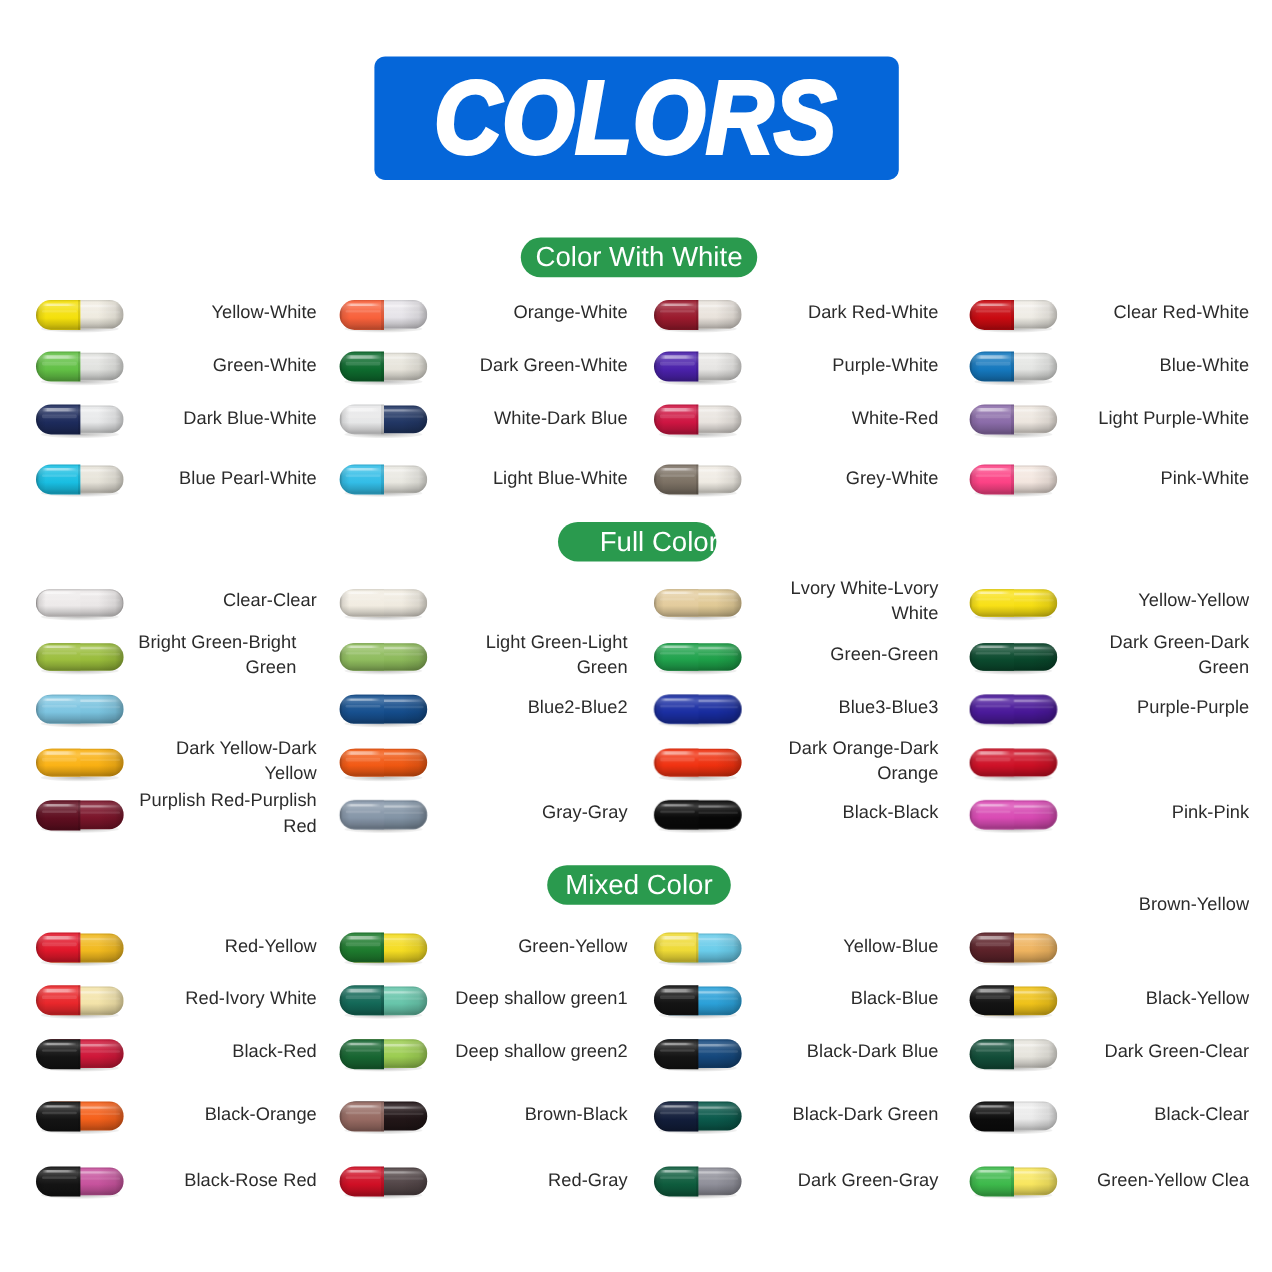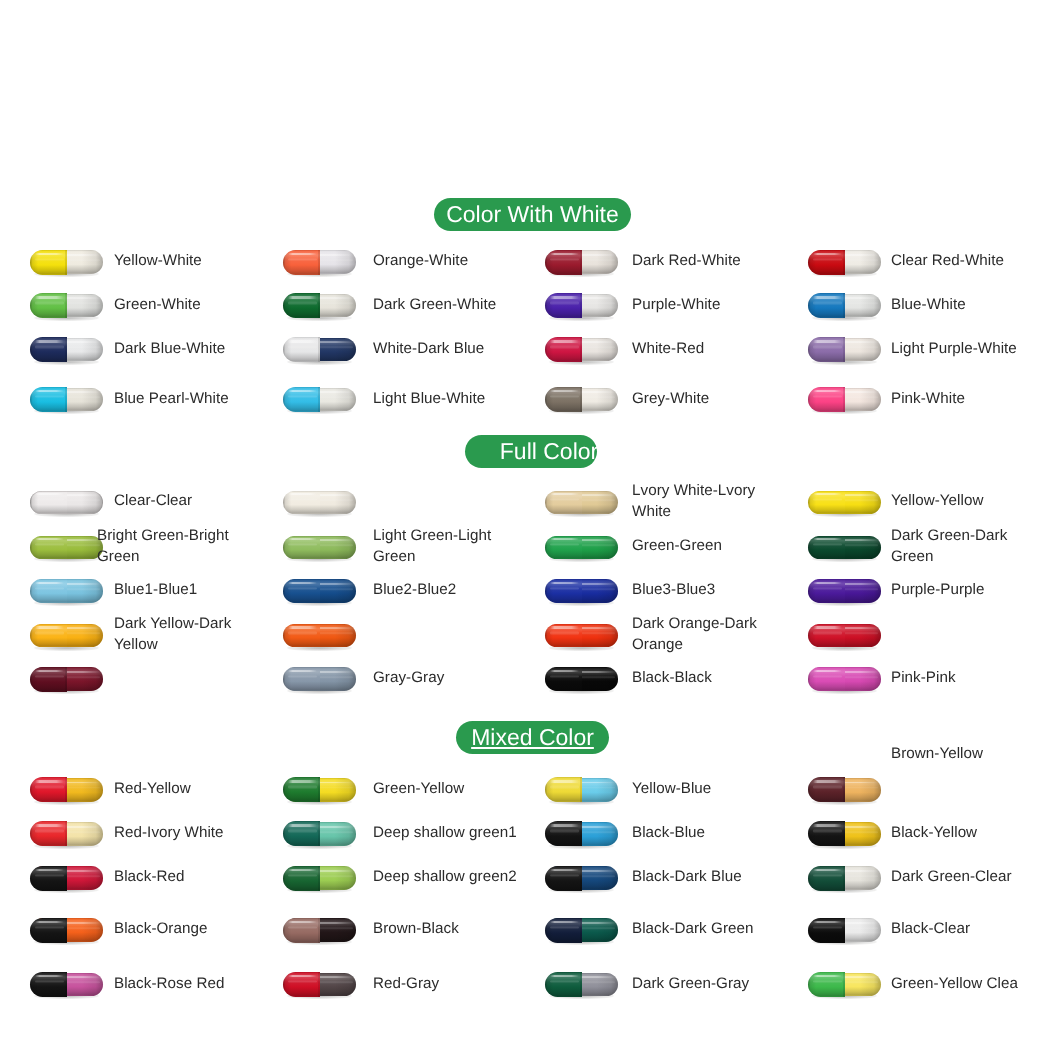--- a/index.html
+++ b/index.html
@@ -10,21 +10,21 @@
 
   .title-badge{position:absolute;display:flex;align-items:center;justify-content:center;border-radius:9px;}
   .title-text{font-weight:bold;font-style:italic;line-height:1;white-space:nowrap;
               transform:scaleX(.905) translate(-1px,-0.5px);transform-origin:center;letter-spacing:.5px;
               -webkit-text-stroke:3.2px currentColor;paint-order:stroke fill;}
 
   .sec-badge{position:absolute;display:flex;align-items:center;justify-content:center;border-radius:999px;}
   .sec-text{font-size:23px;line-height:1;white-space:nowrap;transform:translateZ(0);}
 
   .lbl{position:absolute;width:150px;height:48px;display:flex;align-items:center;justify-content:center;
-       text-align:left;color:#2b2b2b;font-size:15.2px;line-height:21px;letter-spacing:.05px;}
+       text-align:right;color:#2b2b2b;font-size:15.2px;line-height:21px;letter-spacing:.05px;}
   .lbl>span{display:block;width:100%;transform:translateZ(0);}
 
   .cap{position:absolute;width:73px;height:25px;}
   .cap i{position:absolute;display:block;}
   .cap-sh{left:3.7px;top:21.4px;width:65.7px;height:6px;border-radius:50%;
     background:radial-gradient(ellipse at 50% 50%, rgba(120,120,118,.50) 0%, rgba(150,150,148,.20) 55%, rgba(170,170,170,0) 100%);}
   .cap-body{left:2px;top:0.7px;width:71px;height:23.6px;border-radius:11.80px;overflow:hidden;}
   .cap-top{left:0;top:0;width:37px;height:25px;border-radius:12.5px 0 0 12.5px;overflow:hidden;}
   .cap-body::before,.cap-top::before{content:"";position:absolute;left:0;top:0;right:0;bottom:0;}
   .cap-body::before{background:linear-gradient(90deg, rgba(0,0,0,0) 70%, rgba(0,0,0,.09) 90%, rgba(0,0,0,.28) 100%);}
@@ -42,20 +42,23 @@
   
   .is-same .cap-top{top:0.7px;height:23.6px;border-radius:11.80px 0 0 11.80px;}
   .is-same .cap-top::before{background:linear-gradient(90deg, rgba(0,0,0,.34) 0%, rgba(0,0,0,.10) 7%, rgba(0,0,0,0) 22%);}
   .is-same .cap-top::after{top:2.4px;}
 </style>
 </head>
 <body>
 
 <div id="page">
 
+  <div class="title-badge" style="left: 312px; top: 47px; width: 437px; height: 103px; background: rgb(5, 102, 217);">
+    <span class="title-text" style="font-size: 86px; color: rgb(255, 255, 255);">COLORS</span>
+  </div>
 
 <div class="sec-badge" style="left: 434px; top: 197.5px; width: 197px; height: 33.5px; background: rgb(42, 154, 78); align-items: center;">
       <span class="sec-text" style="color: rgb(255, 255, 255);">Color With White</span>
     </div>
 <div class="cap" style="left:30px;top:249.5px">
       <i class="cap-sh"></i>
       <i class="cap-body" style="background: linear-gradient(rgb(210, 207, 197) 0%, rgb(241, 237, 227) 7%, rgb(243, 239, 231) 20%, rgb(240, 236, 226) 40%, rgb(239, 235, 224) 60%, rgb(203, 200, 190) 82%, rgb(172, 169, 161) 96%, rgb(196, 193, 184) 100%);"></i>
       <i class="cap-top" style="background: linear-gradient(rgb(215, 197, 11) 0%, rgb(245, 227, 36) 7%, rgb(246, 231, 65) 20%, rgb(245, 226, 27) 40%, rgb(244, 224, 12) 60%, rgb(207, 190, 10) 82%, rgb(176, 161, 9) 96%, rgb(200, 184, 10) 100%);"></i>
     </div>
 <div class="lbl" style="left:114px;top:236.5px">
@@ -243,23 +246,20 @@
       <i class="cap-top" style="background: linear-gradient(rgb(10, 65, 40) 0%, rgb(35, 92, 67) 7%, rgb(65, 114, 92) 20%, rgb(26, 85, 59) 40%, rgb(11, 74, 46) 60%, rgb(9, 63, 39) 82%, rgb(8, 53, 33) 96%, rgb(9, 61, 38) 100%);"></i>
     </div>
 <div class="lbl" style="left:891px;top:521.9px">
       <span>Dark Green-Dark Green</span>
     </div>
 <div class="cap is-same" style="left:30px;top:578.5px">
       <i class="cap-sh"></i>
       <i class="cap-body" style="background: linear-gradient(rgb(106, 171, 195) 0%, rgb(134, 200, 225) 7%, rgb(150, 207, 229) 20%, rgb(129, 198, 224) 40%, rgb(121, 194, 222) 60%, rgb(103, 165, 189) 82%, rgb(87, 140, 160) 96%, rgb(99, 159, 182) 100%);"></i>
       <i class="cap-top" style="background: linear-gradient(rgb(110, 173, 198) 0%, rgb(138, 203, 228) 7%, rgb(154, 210, 232) 20%, rgb(133, 200, 227) 40%, rgb(125, 197, 225) 60%, rgb(106, 167, 191) 82%, rgb(90, 142, 162) 96%, rgb(103, 162, 185) 100%);"></i>
     </div>
-<div class="lbl" style="left:114px;top:565.5px">
-      <span>Blue1-Blue1</span>
-    </div>
 <div class="cap is-same" style="left:283px;top:578.5px">
       <i class="cap-sh"></i>
       <i class="cap-body" style="background: linear-gradient(rgb(18, 67, 122) 0%, rgb(44, 94, 151) 7%, rgb(72, 115, 165) 20%, rgb(34, 87, 146) 40%, rgb(20, 76, 139) 60%, rgb(17, 65, 118) 82%, rgb(14, 55, 100) 96%, rgb(16, 62, 114) 100%);"></i>
       <i class="cap-top" style="background: linear-gradient(rgb(20, 70, 126) 0%, rgb(46, 98, 154) 7%, rgb(74, 119, 168) 20%, rgb(37, 91, 150) 40%, rgb(23, 80, 143) 60%, rgb(20, 68, 122) 82%, rgb(17, 58, 103) 96%, rgb(19, 66, 117) 100%);"></i>
     </div>
 <div class="lbl" style="left:373px;top:565.5px">
       <span>Blue2-Blue2</span>
     </div>
 <div class="cap is-same" style="left:545px;top:578.5px">
       <i class="cap-sh"></i>
@@ -301,20 +301,23 @@
 <div class="cap is-same" style="left:808px;top:623.2px">
       <i class="cap-sh"></i>
       <i class="cap-body" style="background: linear-gradient(rgb(180, 13, 32) 0%, rgb(209, 39, 58) 7%, rgb(215, 68, 84) 20%, rgb(207, 29, 49) 40%, rgb(204, 15, 36) 60%, rgb(173, 13, 31) 82%, rgb(147, 11, 26) 96%, rgb(167, 12, 30) 100%);"></i>
       <i class="cap-top" style="background: linear-gradient(rgb(182, 16, 35) 0%, rgb(212, 42, 62) 7%, rgb(218, 70, 87) 20%, rgb(210, 32, 53) 40%, rgb(207, 18, 40) 60%, rgb(176, 15, 34) 82%, rgb(149, 13, 29) 96%, rgb(170, 15, 33) 100%);"></i>
     </div>
 <div class="cap" style="left:30px;top:666.5px">
       <i class="cap-sh"></i>
       <i class="cap-body" style="background: linear-gradient(rgb(108, 18, 37) 0%, rgb(136, 44, 63) 7%, rgb(152, 72, 89) 20%, rgb(131, 35, 55) 40%, rgb(123, 21, 42) 60%, rgb(105, 18, 36) 82%, rgb(89, 15, 30) 96%, rgb(101, 17, 34) 100%);"></i>
       <i class="cap-top" style="background: linear-gradient(rgb(84, 12, 28) 0%, rgb(111, 38, 54) 7%, rgb(130, 67, 81) 20%, rgb(105, 28, 45) 40%, rgb(95, 14, 32) 60%, rgb(81, 12, 27) 82%, rgb(68, 10, 23) 96%, rgb(78, 11, 26) 100%);"></i>
     </div>
+<div class="lbl" style="left:114px;top:653.5px">
+      <span>Purplish Red-Purplish Red</span>
+    </div>
 <div class="cap is-same" style="left:283px;top:666.5px">
       <i class="cap-sh"></i>
       <i class="cap-body" style="background: linear-gradient(rgb(115, 130, 146) 0%, rgb(143, 159, 175) 7%, rgb(158, 172, 186) 20%, rgb(138, 154, 171) 40%, rgb(131, 148, 166) 60%, rgb(111, 126, 141) 82%, rgb(94, 107, 120) 96%, rgb(107, 121, 136) 100%);"></i>
       <i class="cap-top" style="background: linear-gradient(rgb(119, 133, 149) 0%, rgb(147, 161, 178) 7%, rgb(161, 174, 188) 20%, rgb(142, 157, 174) 40%, rgb(135, 151, 169) 60%, rgb(115, 128, 144) 82%, rgb(97, 109, 122) 96%, rgb(111, 124, 139) 100%);"></i>
     </div>
 <div class="lbl" style="left:373px;top:653.5px">
       <span>Gray-Gray</span>
     </div>
 <div class="cap is-same" style="left:545px;top:666.5px">
       <i class="cap-sh"></i>
@@ -326,21 +329,21 @@
     </div>
 <div class="cap is-same" style="left:808px;top:666.5px">
       <i class="cap-sh"></i>
       <i class="cap-body" style="background: linear-gradient(rgb(189, 64, 157) 0%, rgb(219, 91, 186) 7%, rgb(224, 113, 195) 20%, rgb(217, 84, 183) 40%, rgb(215, 73, 178) 60%, rgb(183, 62, 151) 82%, rgb(155, 53, 128) 96%, rgb(176, 60, 146) 100%);"></i>
       <i class="cap-top" style="background: linear-gradient(rgb(192, 67, 159) 0%, rgb(222, 94, 188) 7%, rgb(226, 115, 197) 20%, rgb(220, 87, 185) 40%, rgb(218, 76, 181) 60%, rgb(185, 65, 154) 82%, rgb(157, 55, 130) 96%, rgb(179, 62, 148) 100%);"></i>
     </div>
 <div class="lbl" style="left:891px;top:653.5px">
       <span>Pink-Pink</span>
     </div>
 <div class="sec-badge" style="left: 456px; top: 721px; width: 153px; height: 33px; background: rgb(42, 154, 78);">
-      <span class="sec-text" style="color: rgb(255, 255, 255); text-decoration: underline;">Mixed Color</span>
+      <span class="sec-text" style="color: rgb(255, 255, 255);">Mixed Color</span>
     </div>
 <div class="cap" style="left:30px;top:777.3px">
       <i class="cap-sh"></i>
       <i class="cap-body" style="background: linear-gradient(rgb(212, 163, 26) 0%, rgb(242, 192, 53) 7%, rgb(244, 200, 80) 20%, rgb(242, 189, 44) 40%, rgb(241, 185, 30) 60%, rgb(205, 157, 26) 82%, rgb(174, 133, 22) 96%, rgb(198, 152, 25) 100%);"></i>
       <i class="cap-top" style="background: linear-gradient(rgb(197, 20, 37) 0%, rgb(227, 46, 63) 7%, rgb(231, 74, 89) 20%, rgb(226, 37, 55) 40%, rgb(224, 23, 42) 60%, rgb(190, 20, 36) 82%, rgb(161, 17, 30) 96%, rgb(184, 19, 34) 100%);"></i>
     </div>
 <div class="lbl" style="left:114px;top:764.3px">
       <span>Red-Yellow</span>
     </div>
 <div class="cap" style="left:283px;top:777.3px">

